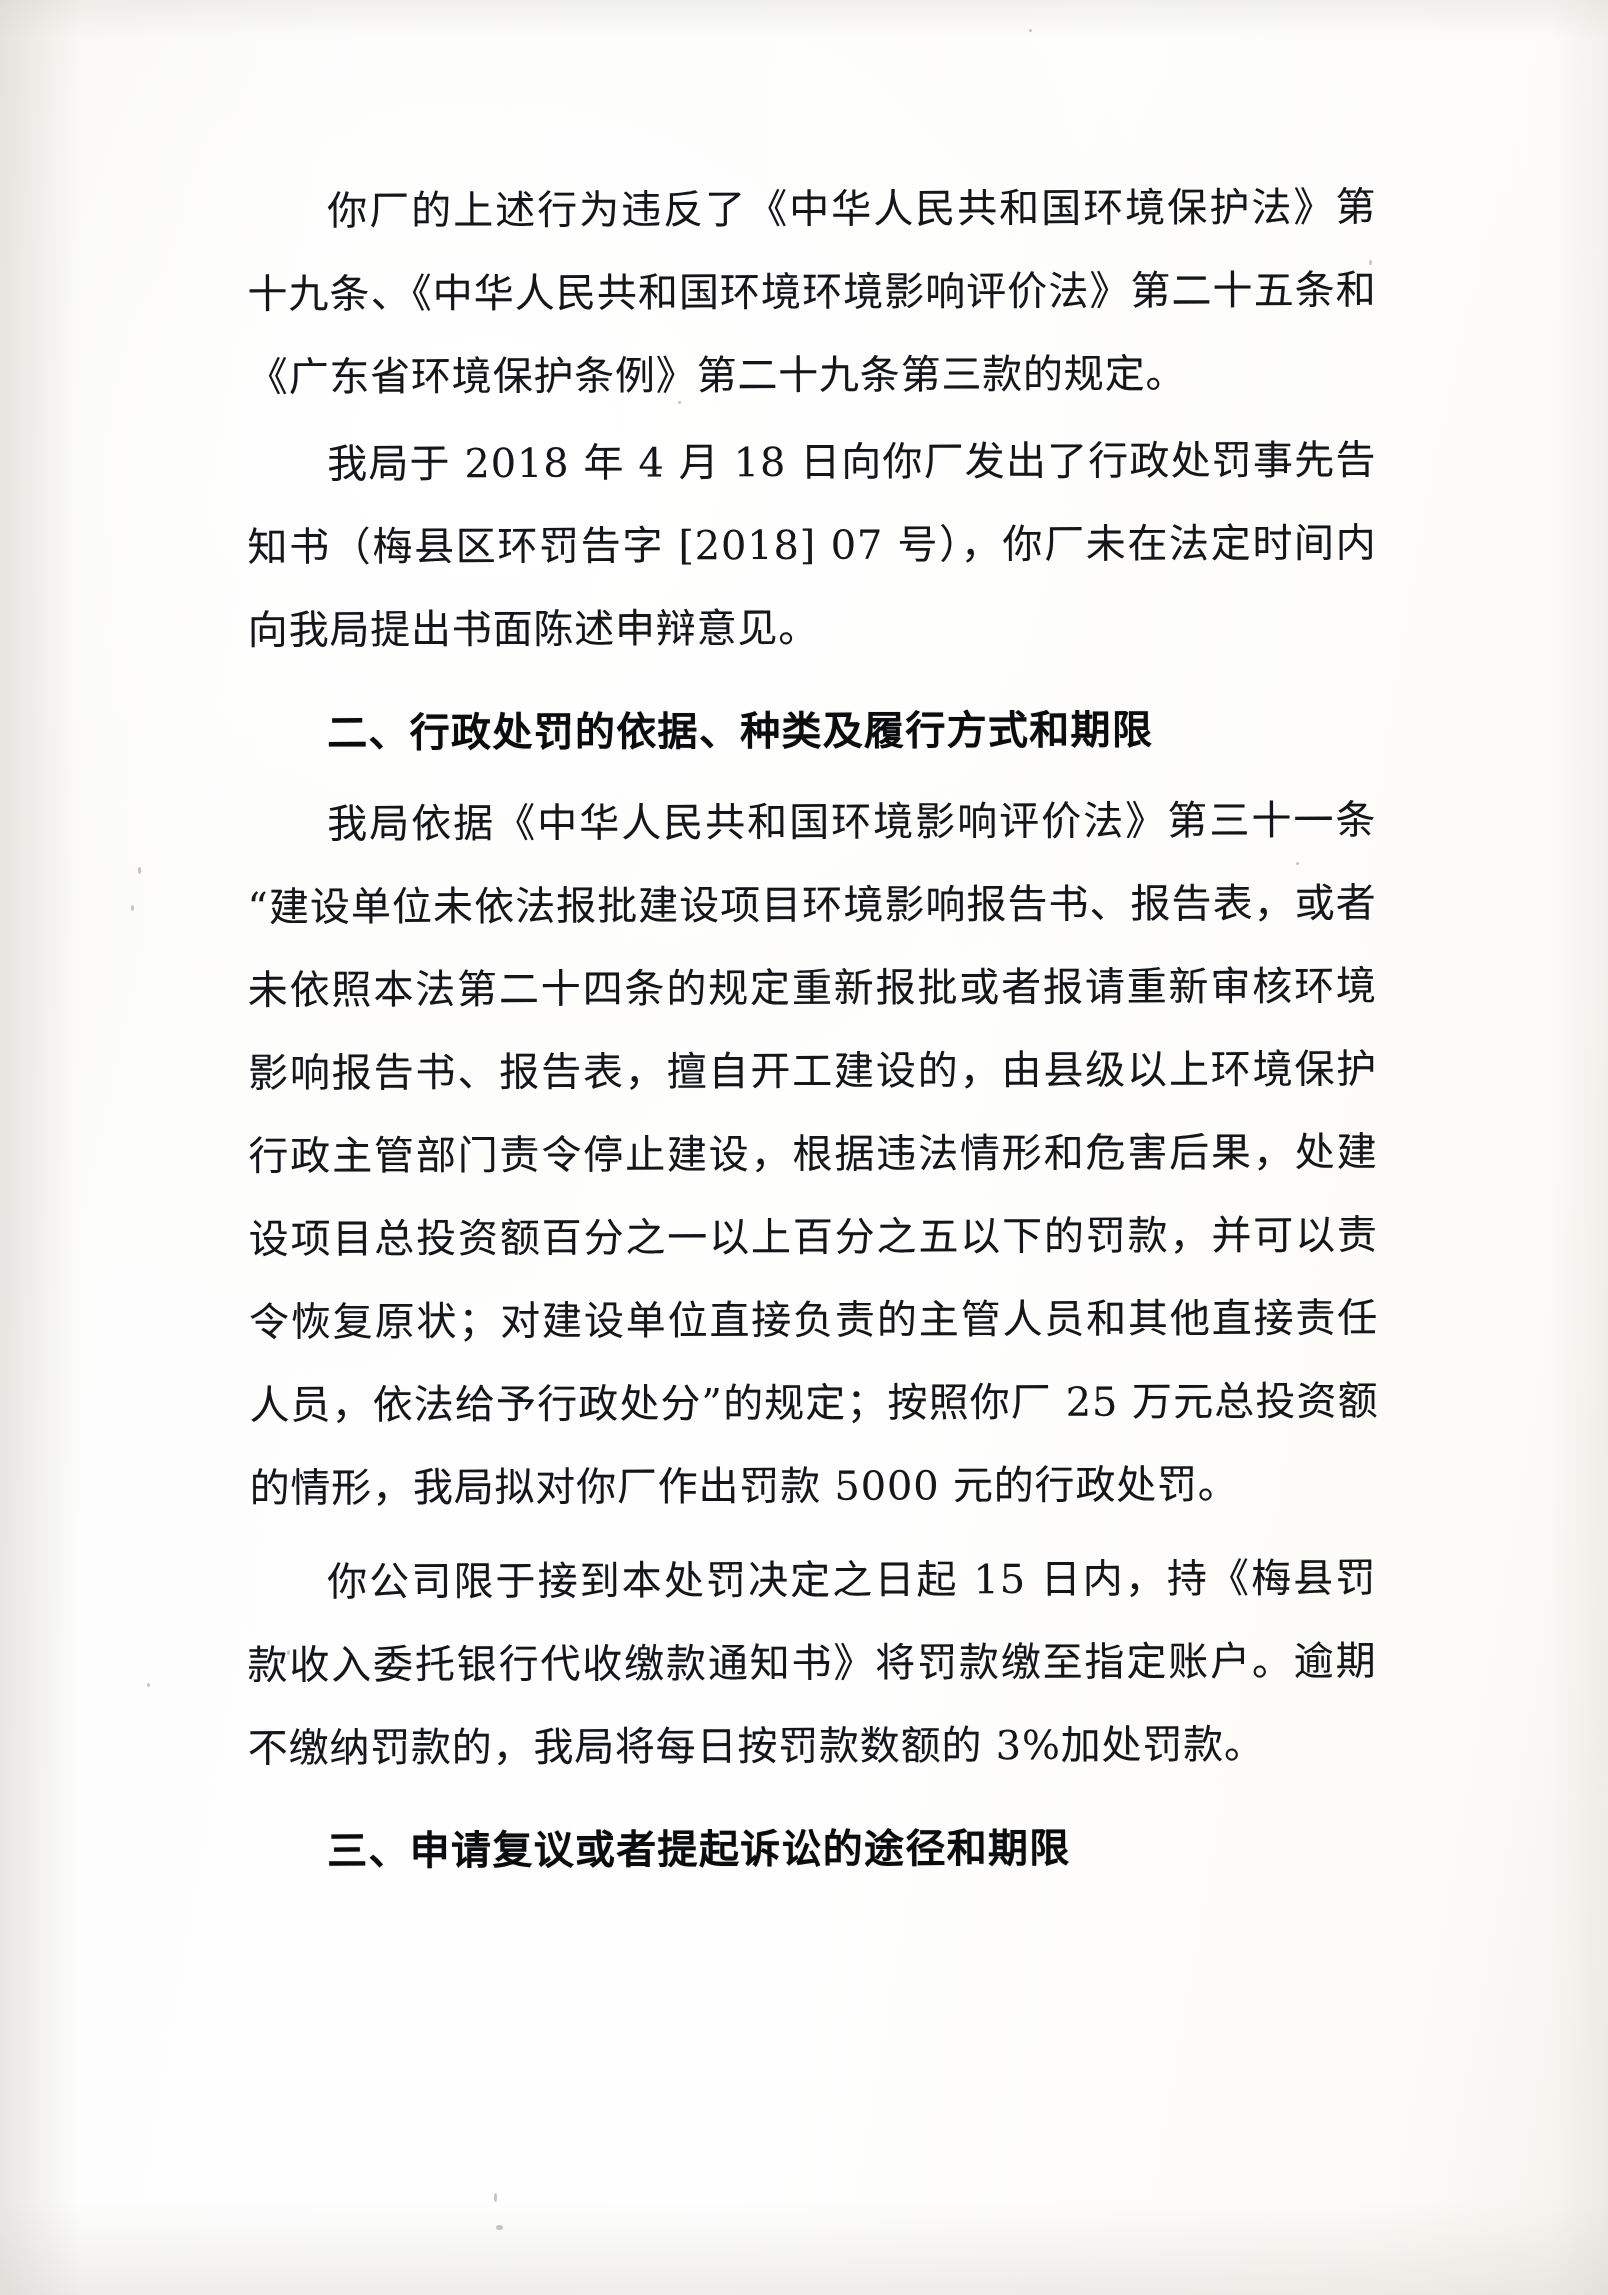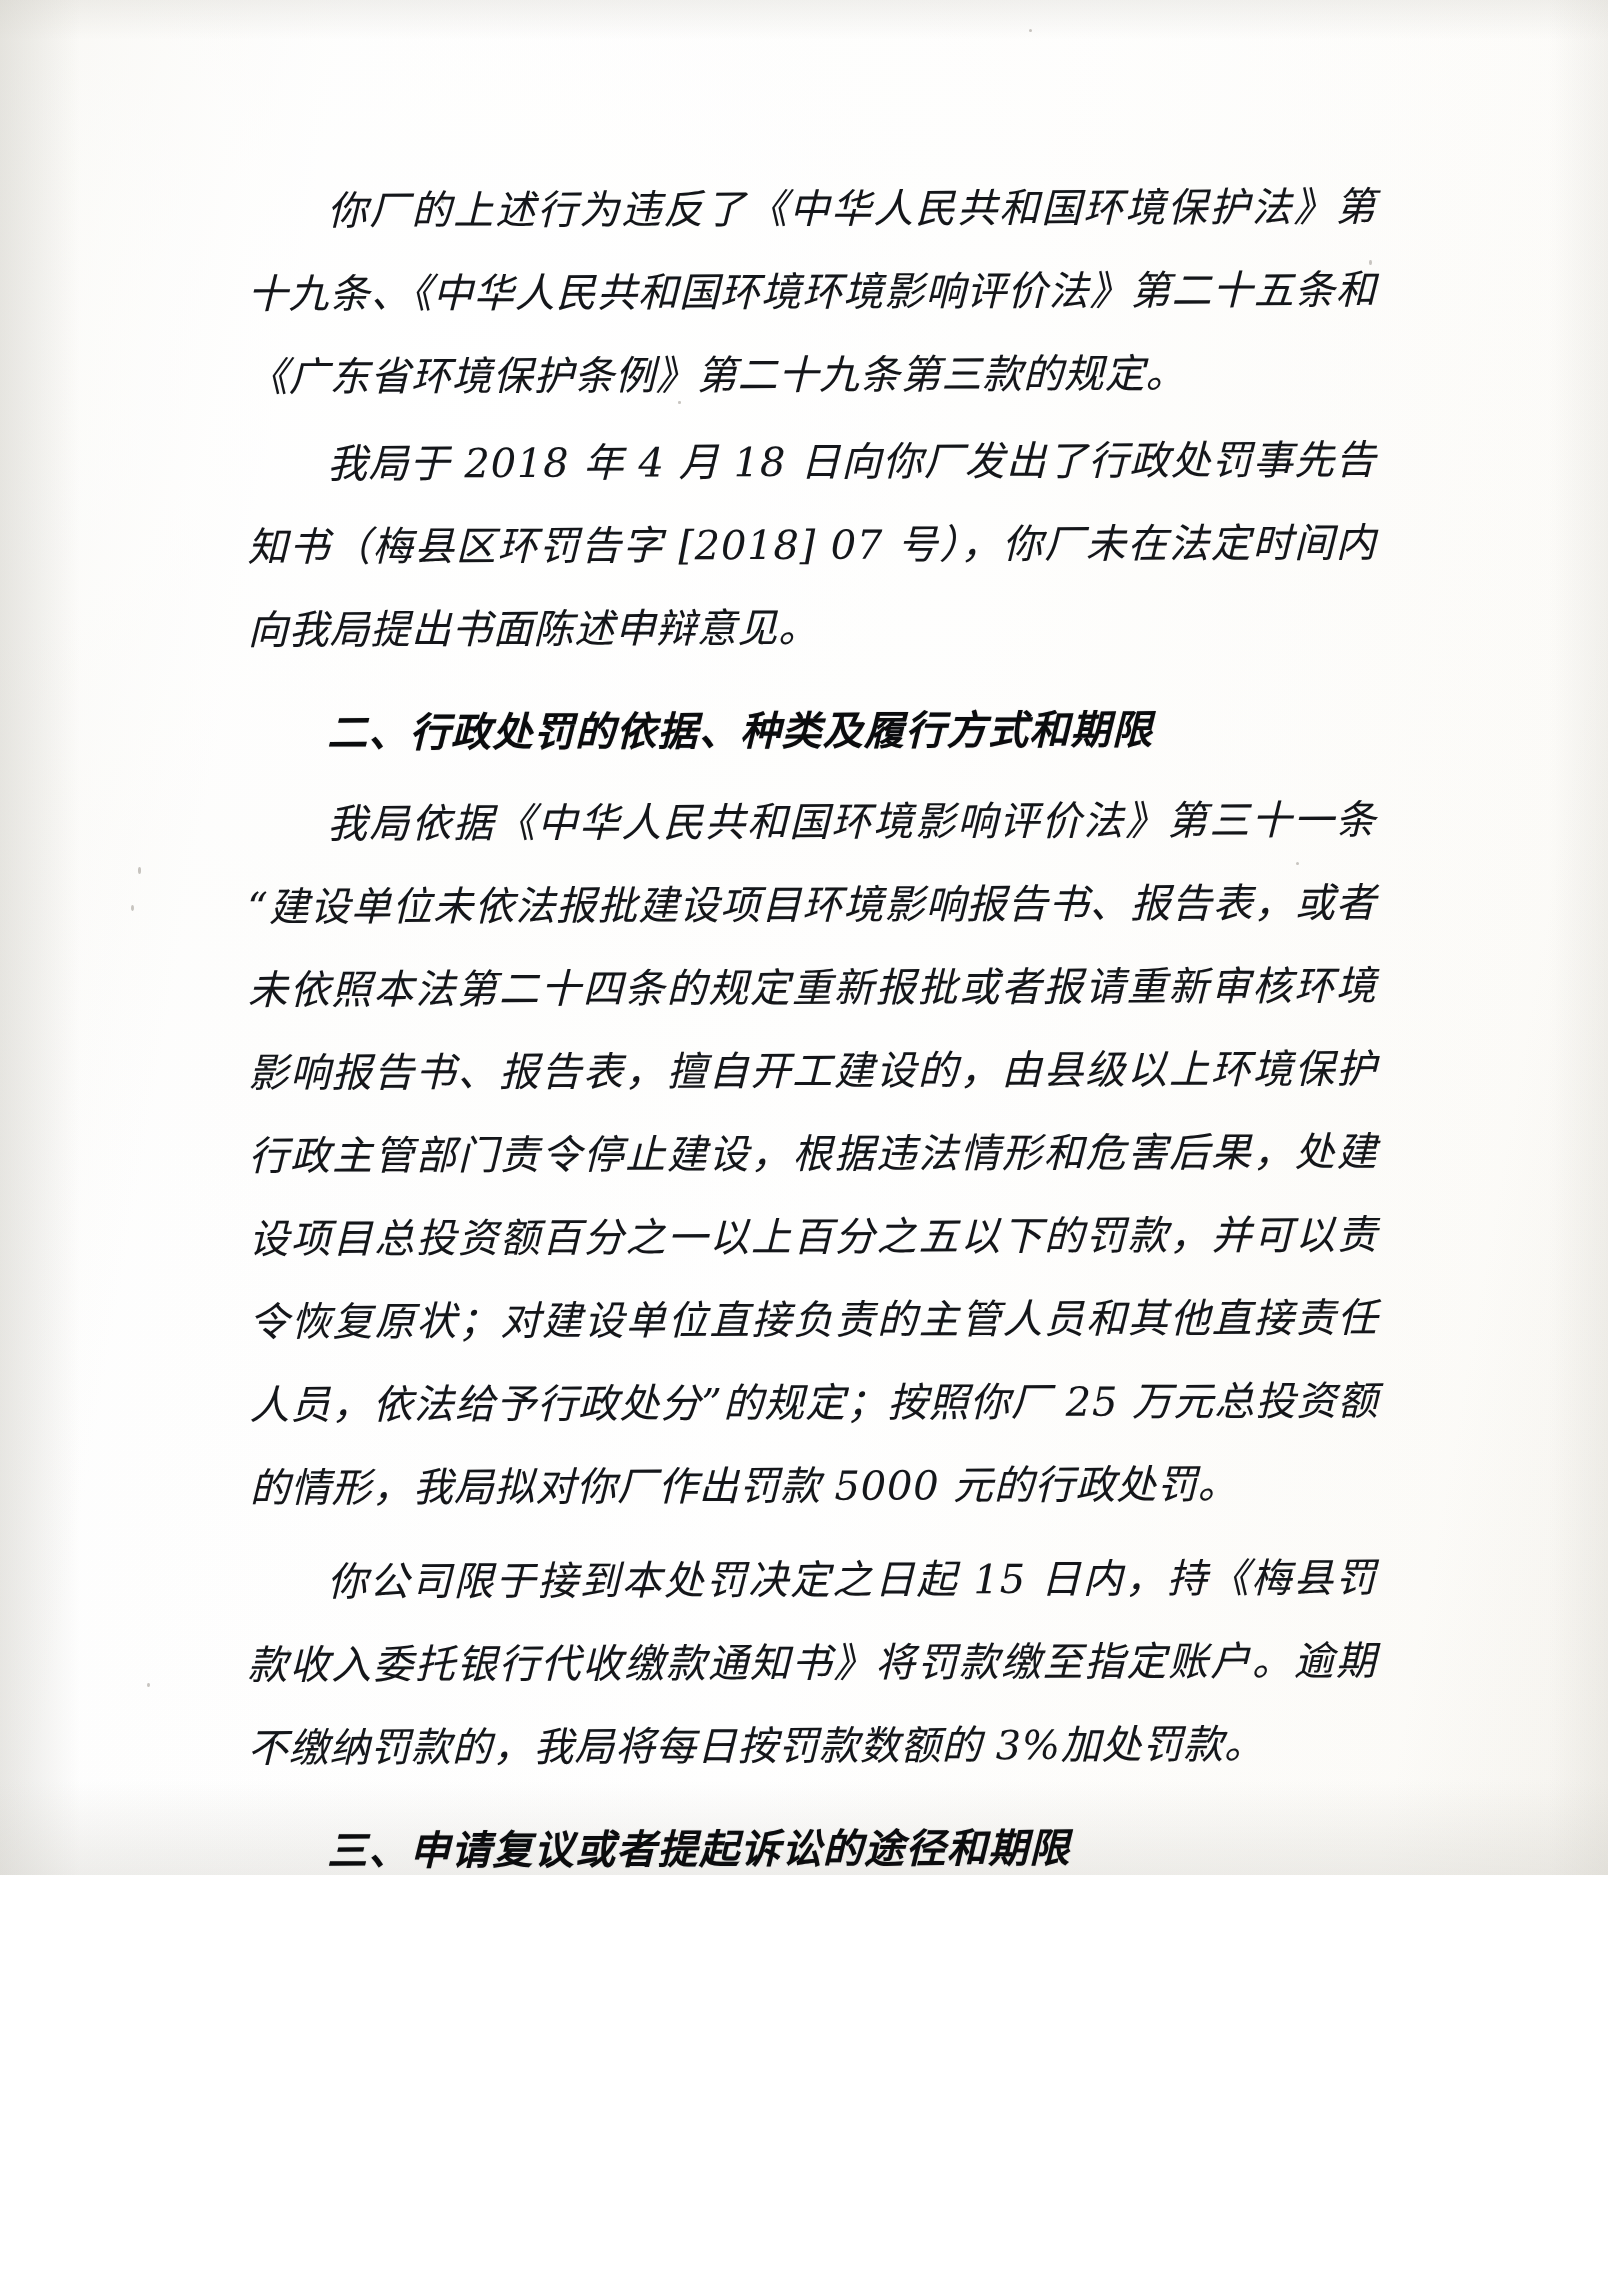--- a/index.html
+++ b/index.html
@@ -5,28 +5,27 @@
 <style>
   html, body {
     margin: 0;
     padding: 0;
     background: #ffffff;
   }
 
   #page {
     position: relative;
     width: 1609px;
-    height: 1875px;
+    height: 2295px;
     background: #fdfdfb;
     overflow: hidden;
     
     background-image:
       radial-gradient(ellipse 1069px 935px at 30% 20%, rgba(255,255,255,0.9) 0%, rgba(250,249,245,0.25) 60%, rgba(243,241,235,0.05) 100%),
       linear-gradient(100deg, #f7f6f2 0%, #fefefe 18%, #ffffff 55%, #fcfbf8 88%, #f4f2ed 100%);
-    font-style: italic;
   }
 
   
   .scan-edge-left {
     position: absolute;
     top: 0; left: 0;
     width: 80px; height: 100%;
     background: linear-gradient(to right, rgba(205,203,196,0.45), rgba(255,255,255,0));
     pointer-events: none;
   }

